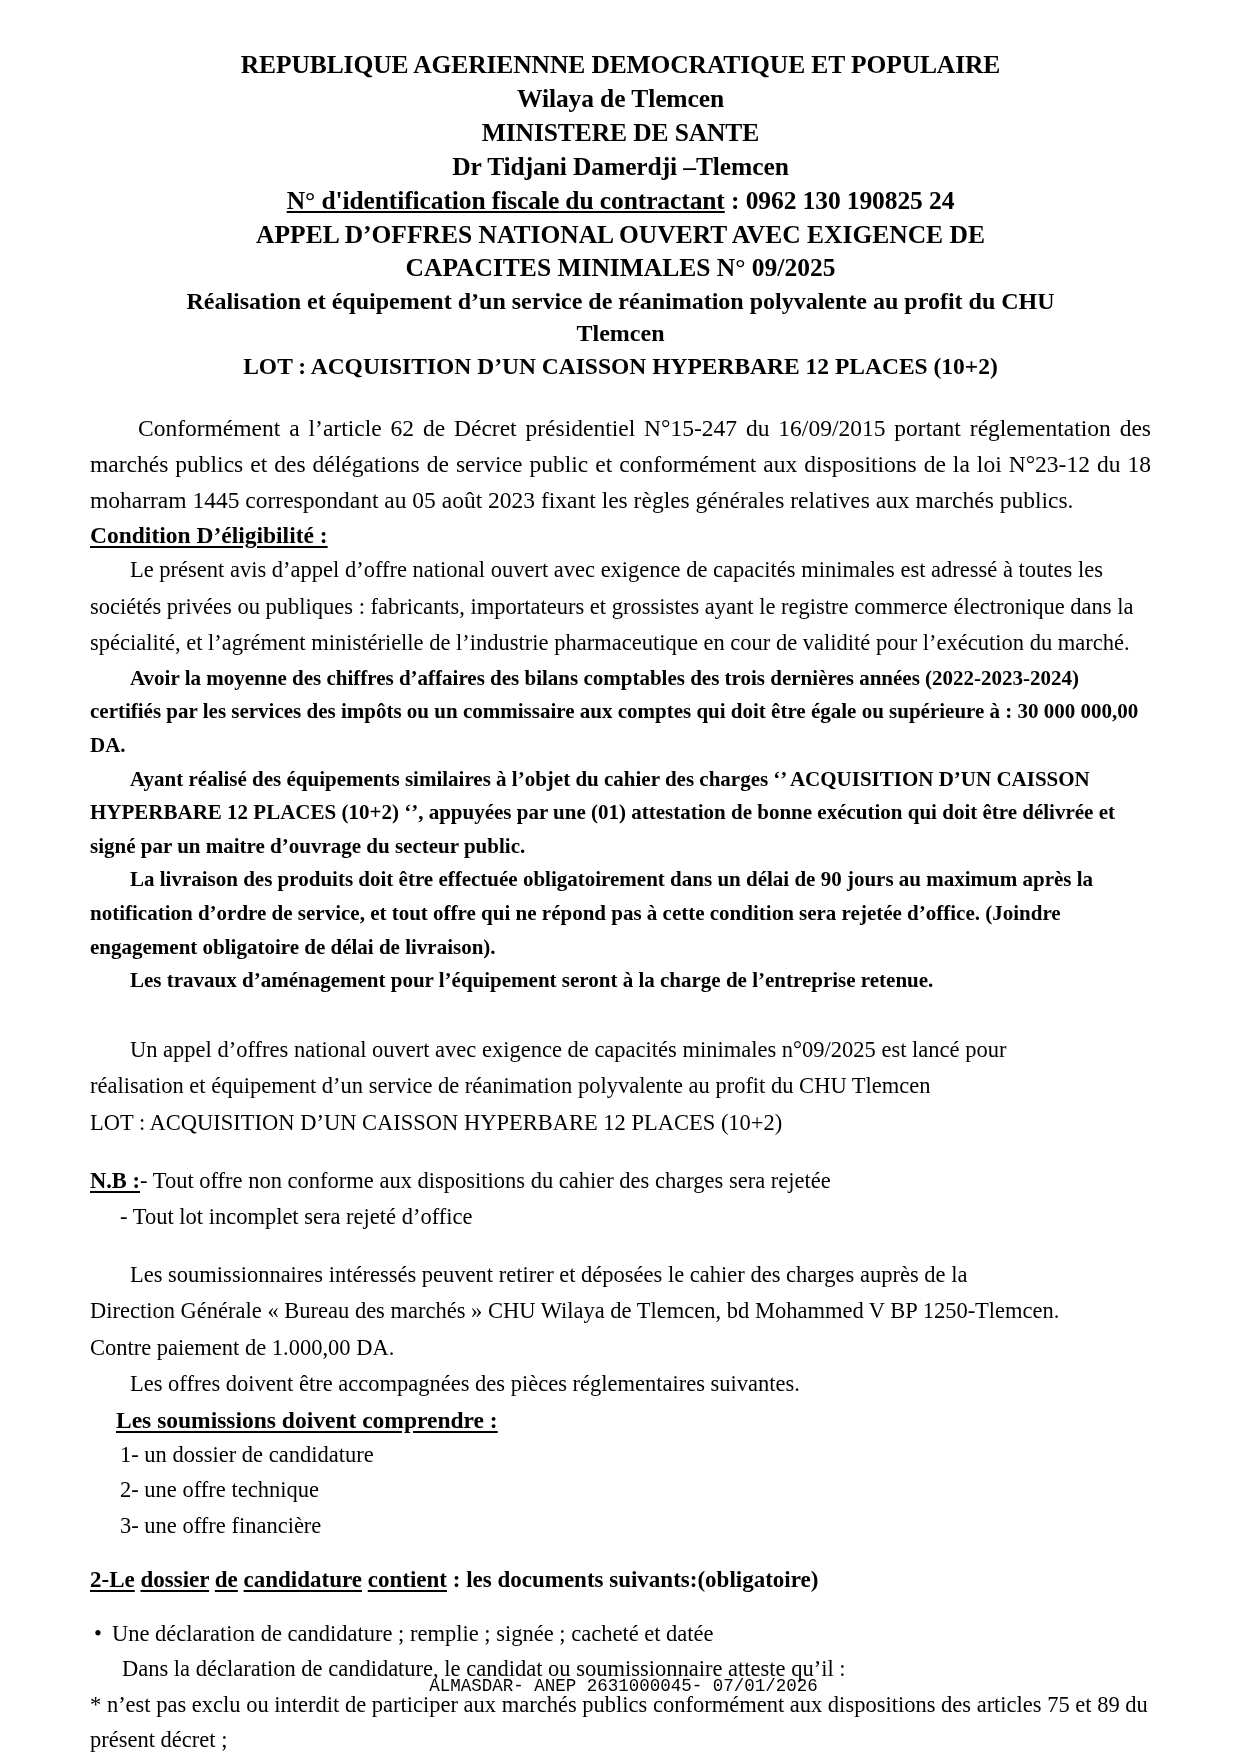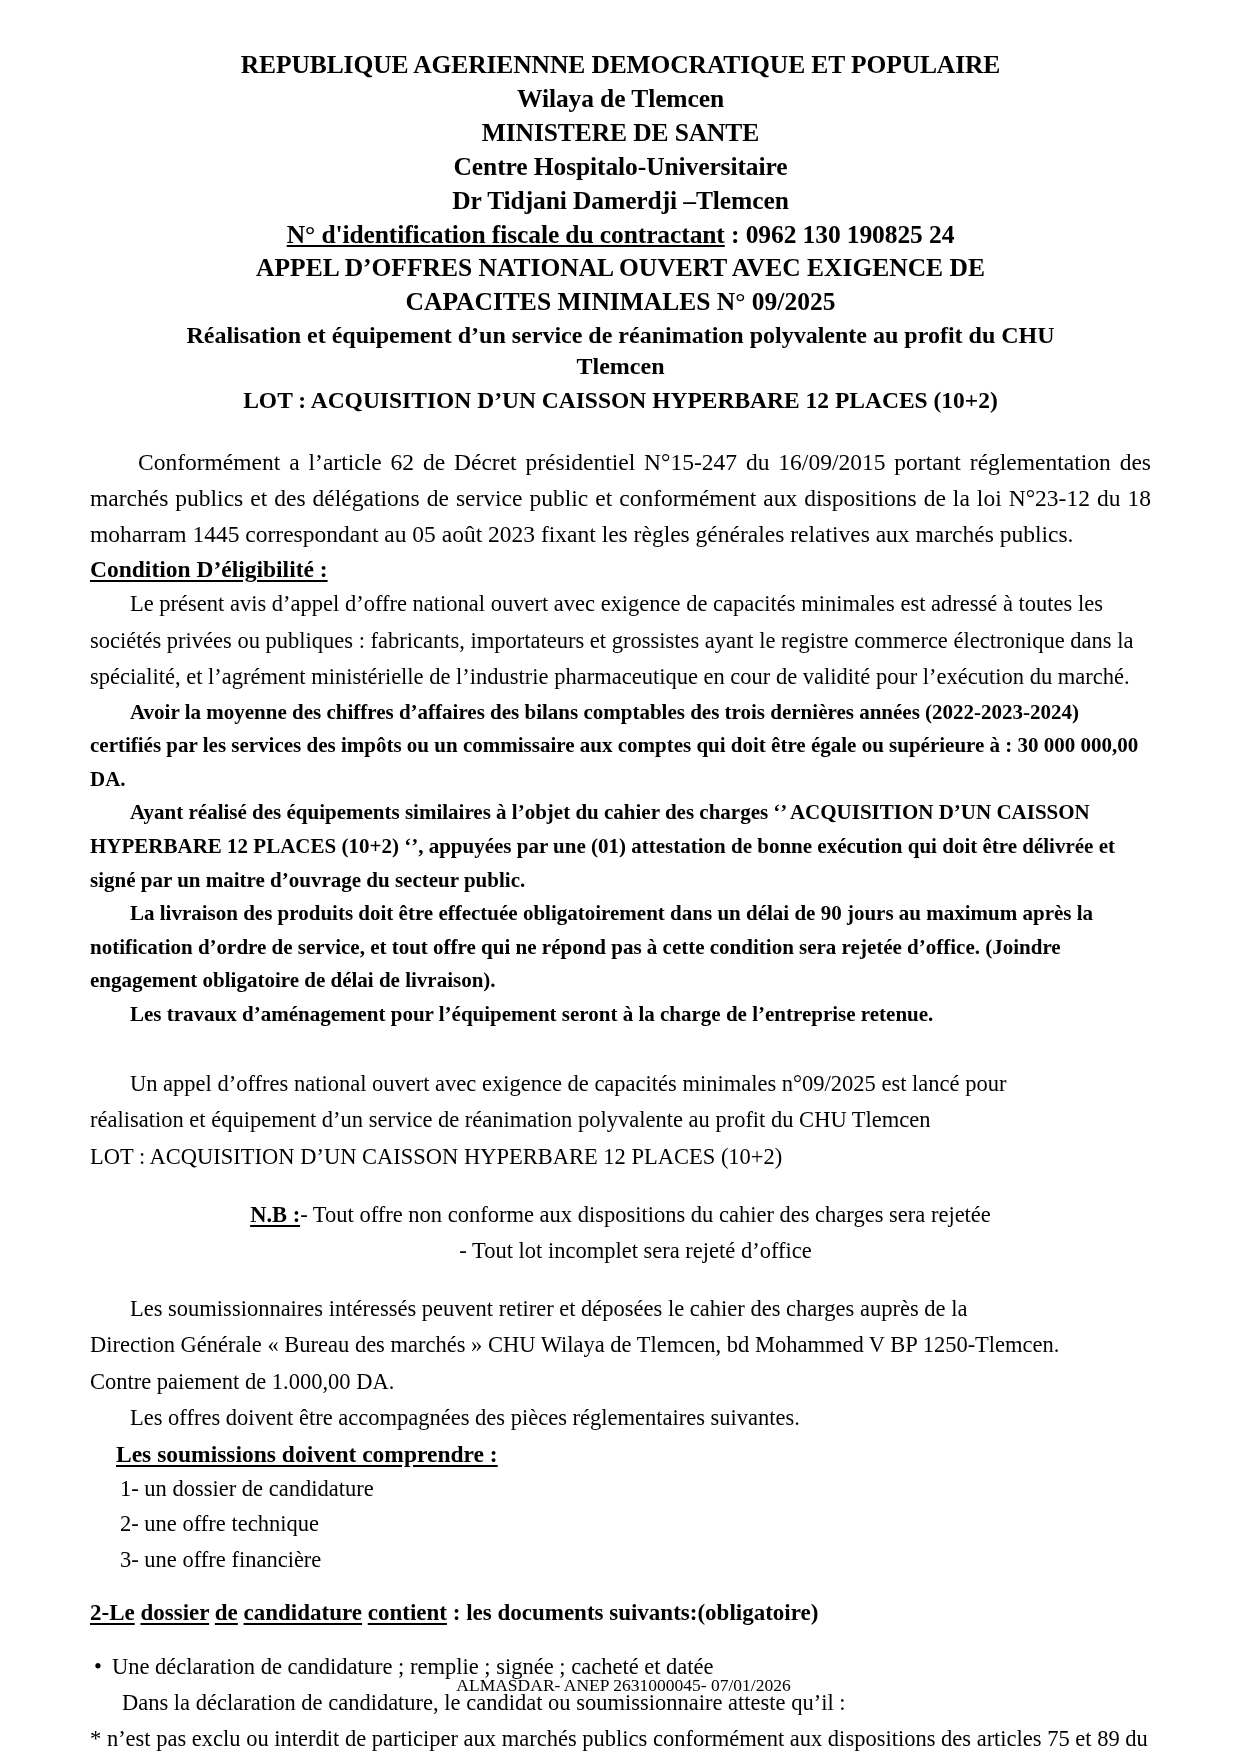--- a/index.html
+++ b/index.html
@@ -93,21 +93,20 @@
   }
   .heading-u-row { margin: 0; line-height: 1.45; }
   .heading-indent { padding-left: 26px; }
   .gap-md { height: 22px; }
   .gap-lg { height: 34px; }
 
   .nb-row {
     margin: 0;
     font-size: 22.5px;
     line-height: 1.6;
-    text-align: center;
   }
   .nb-label {
     font-weight: bold;
     text-decoration: underline;
     text-underline-offset: 3px;
   }
   .nb-sub { padding-left: 30px; }
 
   .num-item {
     margin: 0;
@@ -149,36 +148,35 @@
     text-align: left;
   }
 
   
   .footer {
     position: absolute;
     left: 0;
     right: 12px;
     bottom: 58px;
     text-align: center;
-    font-family: Liberation Serif, serif;
+    font-family: Liberation Mono, monospace;
     font-size: 17.5px;
     color: #000000;
     margin-left: 18px;
   }
 </style>
 </head>
 <body>
 
 <div class="page">
 
   <div class="letterhead">
     <span class="lh-line">REPUBLIQUE AGERIENNNE DEMOCRATIQUE ET POPULAIRE</span>
     <span class="lh-line">Wilaya de Tlemcen</span>
     <span class="lh-line">MINISTERE DE SANTE</span>
-    <span class="lh-line">Centre Hospitalo-Universitaire</span>
     <span class="lh-line">Dr Tidjani Damerdji –Tlemcen</span>
     <span class="lh-line"><span class="u">N° d'identification fiscale du contractant</span><span> : </span><span>0962 130 190825 24</span></span>
   </div>
 
   <div class="title-block">
     <span class="lh-line">APPEL D’OFFRES NATIONAL OUVERT AVEC EXIGENCE DE</span>
     <span class="lh-line">CAPACITES MINIMALES N° 09/2025</span>
   </div>
   <div class="subject-block">
     <span class="lh-line">Réalisation et équipement d’un service de réanimation polyvalente au profit du  CHU</span>

